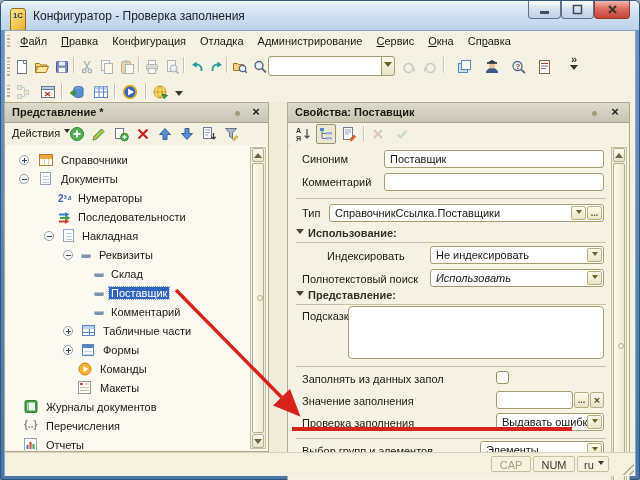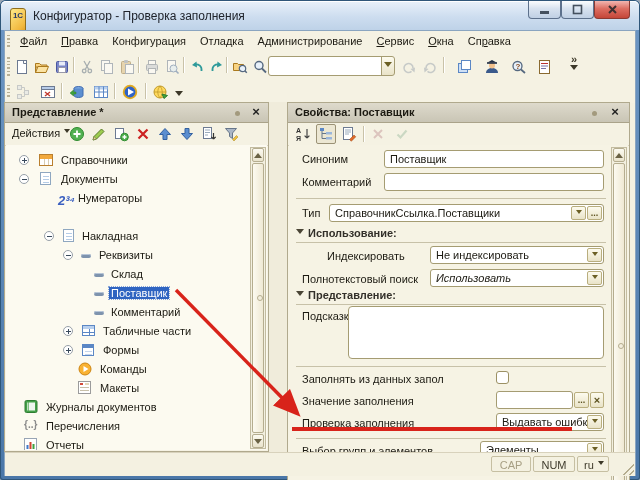--- a/index.html
+++ b/index.html
@@ -56,21 +56,21 @@
   
   .ltree{position:absolute;left:1px;right:1px;top:42px;bottom:1px;background:#fcfaf0;overflow:hidden;}
   .trow{position:absolute;left:0;right:18px;height:19px;}
   .exp{position:absolute;top:4px;width:10px;height:10px;border:1px solid #98a0a8;border-radius:50%;
         background:#fff;box-sizing:border-box;}
   .exp::before{content:"";position:absolute;left:1.5px;right:1.5px;top:3.5px;height:1px;background:#394a5c;}
   .exp.plus::after{content:"";position:absolute;top:1.5px;bottom:1.5px;left:3.5px;width:1px;background:#394a5c;}
   .ticon{position:absolute;top:3px;}
   .tlabel{position:absolute;top:3px;white-space:nowrap;}
   .tlabel.sel{background:#2f64c1;color:#fff;padding:0 2px;margin-left:-2px;outline:1px dotted #8aa6d8;}
-  .num-glyph{font-style:italic;font-weight:bold;color:#3a5fc0;font-size:13px;}
+  .num-glyph{font-weight:bold;color:#3a5fc0;font-size:10px;}
   .enum-glyph{font-weight:bold;color:#8a8a8a;font-size:10px;top:2px;}
 
   
   .i-catalog{width:14px;height:12px;border:1px solid #b97f2f;box-sizing:border-box;background:
       linear-gradient(#f2a93d,#f2a93d) 0 0/100% 4px no-repeat,
       linear-gradient(#d8cbb2,#d8cbb2) 4px 4px/1px 8px no-repeat,
       linear-gradient(#d8cbb2,#d8cbb2) 8px 4px/1px 8px no-repeat,#fff;}
   .i-doc{width:11px;height:13px;border:1px solid #8fa7c0;box-sizing:border-box;background:
       linear-gradient(#b5cce6,#b5cce6) 2px 3px/6px 1px no-repeat,
       linear-gradient(#b5cce6,#b5cce6) 2px 6px/6px 1px no-repeat,
@@ -406,20 +406,28 @@
         </div>
       <div class="trow" style="top:25px;">
           <span class="exp" style="left:13px;"></span>
           <span class="ticon i-doc" style="left:34px;top:2px;"></span>
           <span class="tlabel" style="left:55px;">Документы</span>
         </div>
       <div class="trow" style="top:44px;">
           <span class="ticon num-glyph" style="left:52px;top:4px;">2³⁴</span>
           <span class="tlabel" style="left:72px;">Нумераторы</span>
         </div>
+      <div class="trow" style="top:63px;">
+          <span class="ticon" style="left:52px;top:4px;"><svg width="14" height="12">
+              <path d="M1 1.5h6V0l4.5 2.5L7 5V3.5H1z" fill="#4179c9"></path>
+              <path d="M2 5h6V3.5L12.5 6 8 8.5V7H2z" fill="#3fa23f"></path>
+              <path d="M1 8.5h6V7l4.5 2.5L7 12v-1.5H1z" fill="#d2422f"></path>
+            </svg></span>
+          <span class="tlabel" style="left:72px;">Последовательности</span>
+        </div>
       <div class="trow" style="top:82px;">
           <span class="exp" style="left:38px;"></span>
           <span class="ticon i-doc" style="left:57px;top:2px;"></span>
           <span class="tlabel" style="left:76px;">Накладная</span>
         </div>
       <div class="trow" style="top:101px;">
           <span class="exp" style="left:57px;"></span>
           <span class="ticon i-dash" style="left:75px;"></span>
           <span class="tlabel" style="left:93px;">Реквизиты</span>
         </div>

